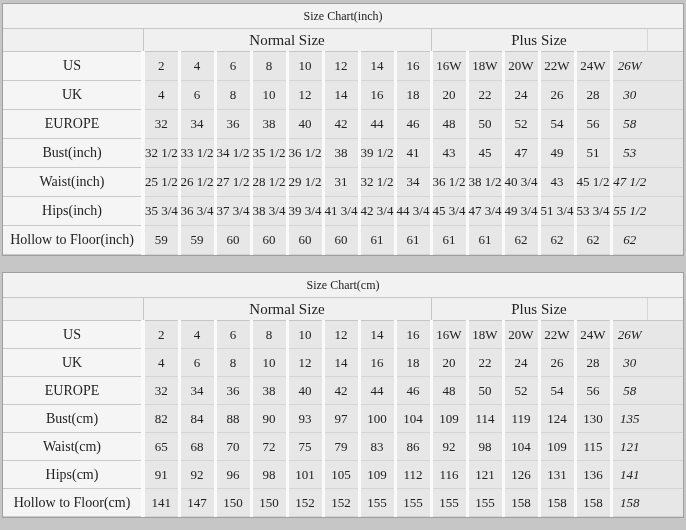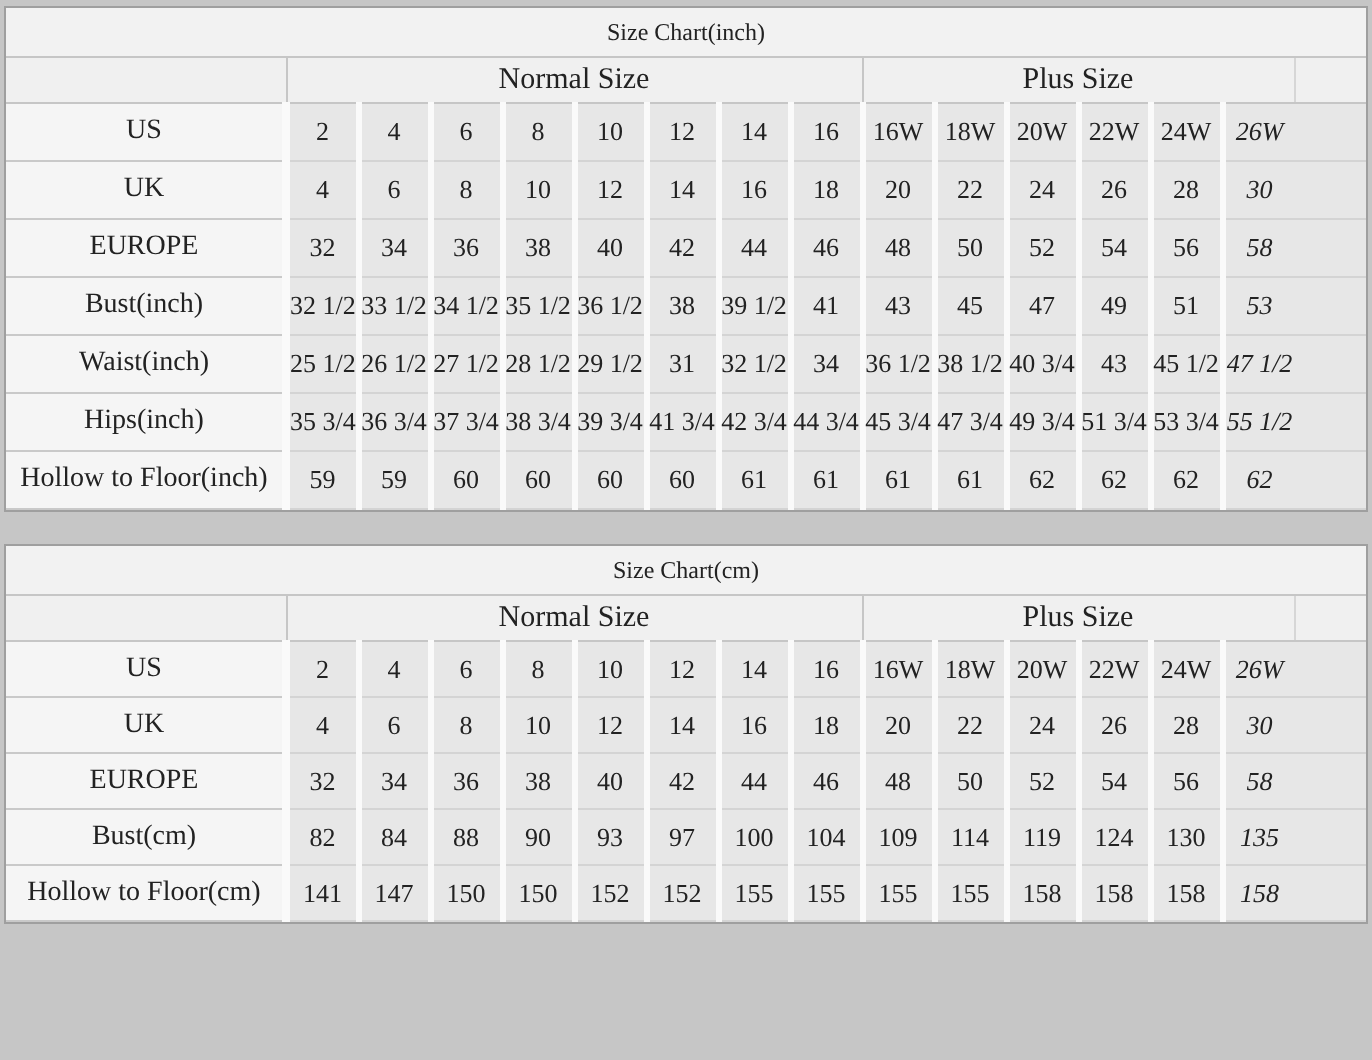--- a/index.html
+++ b/index.html
@@ -330,20 +330,56 @@
           <td class="cell">104</td>
           <td class="cell">109</td>
           <td class="cell">114</td>
           <td class="cell">119</td>
           <td class="cell">124</td>
           <td class="cell">130</td>
           <td class="cell last-col">135</td>
           <td class="cell trailing"></td>
         </tr>
         <tr>
+          <th class="row-label">Waist(cm)</th>
+          <td class="cell">65</td>
+          <td class="cell">68</td>
+          <td class="cell">70</td>
+          <td class="cell">72</td>
+          <td class="cell">75</td>
+          <td class="cell">79</td>
+          <td class="cell">83</td>
+          <td class="cell">86</td>
+          <td class="cell">92</td>
+          <td class="cell">98</td>
+          <td class="cell">104</td>
+          <td class="cell">109</td>
+          <td class="cell">115</td>
+          <td class="cell last-col">121</td>
+          <td class="cell trailing"></td>
+        </tr>
+        <tr>
+          <th class="row-label">Hips(cm)</th>
+          <td class="cell">91</td>
+          <td class="cell">92</td>
+          <td class="cell">96</td>
+          <td class="cell">98</td>
+          <td class="cell">101</td>
+          <td class="cell">105</td>
+          <td class="cell">109</td>
+          <td class="cell">112</td>
+          <td class="cell">116</td>
+          <td class="cell">121</td>
+          <td class="cell">126</td>
+          <td class="cell">131</td>
+          <td class="cell">136</td>
+          <td class="cell last-col">141</td>
+          <td class="cell trailing"></td>
+        </tr>
+        <tr>
           <th class="row-label">Hollow to Floor(cm)</th>
           <td class="cell">141</td>
           <td class="cell">147</td>
           <td class="cell">150</td>
           <td class="cell">150</td>
           <td class="cell">152</td>
           <td class="cell">152</td>
           <td class="cell">155</td>
           <td class="cell">155</td>
           <td class="cell">155</td>

